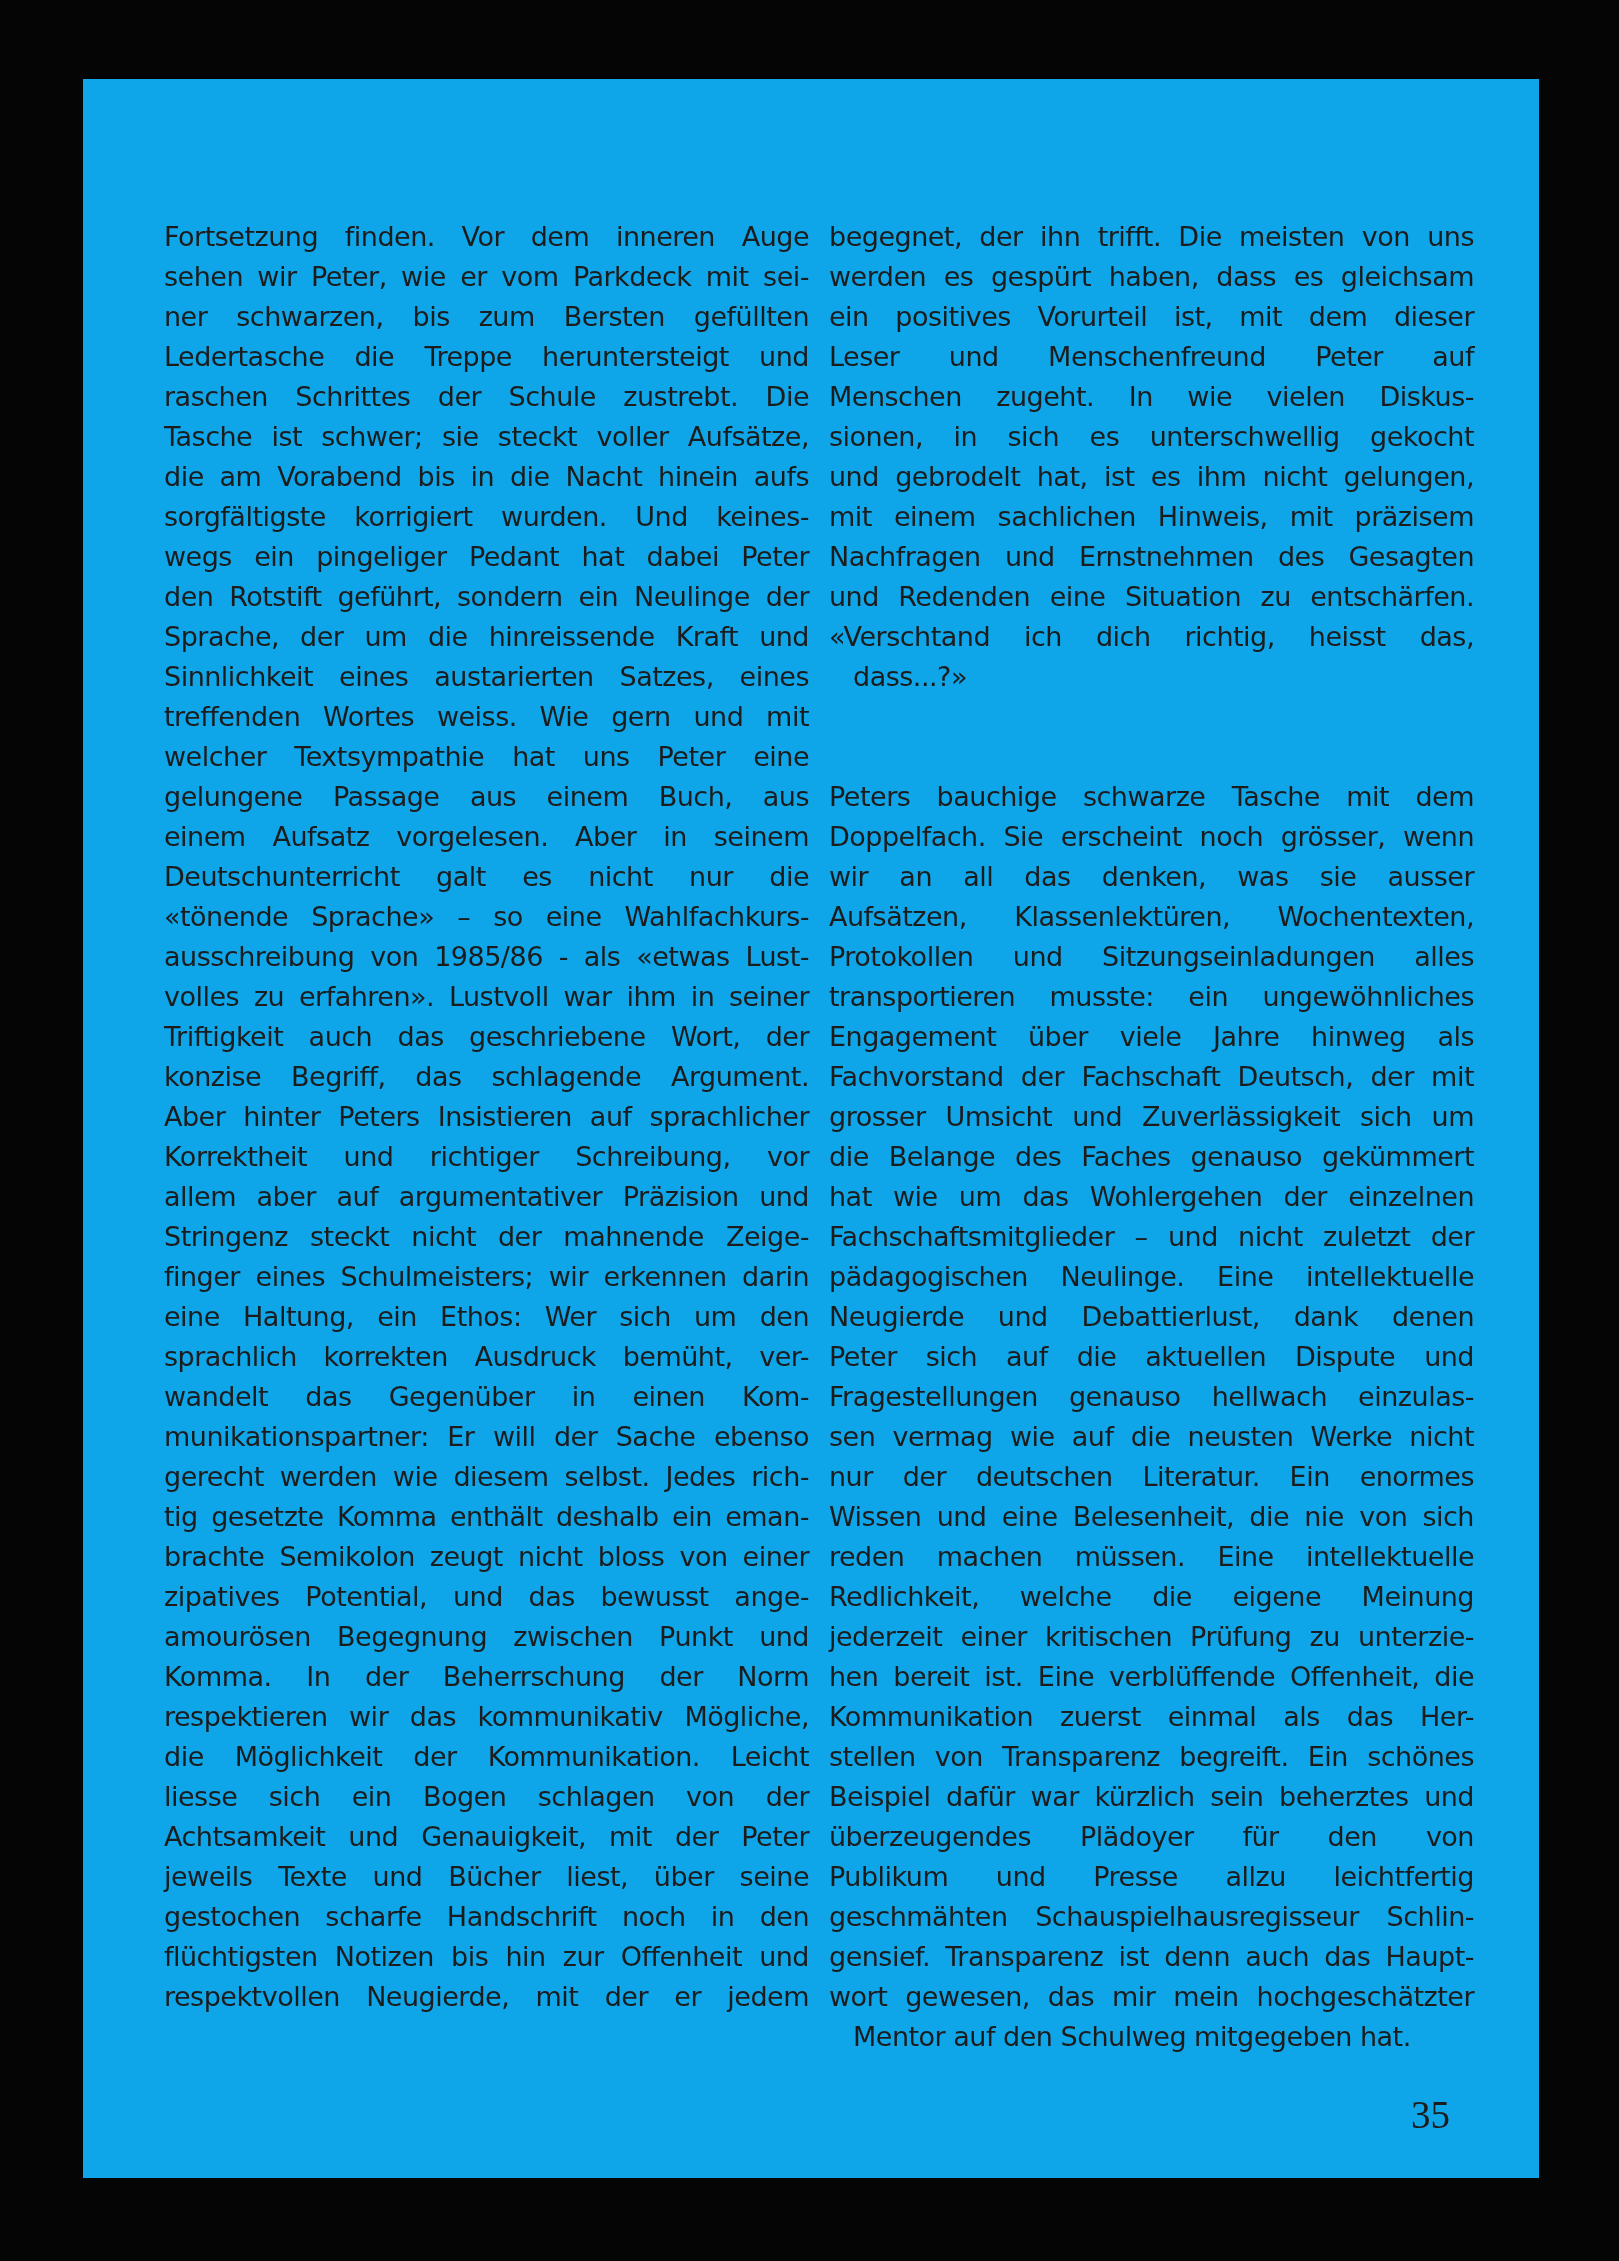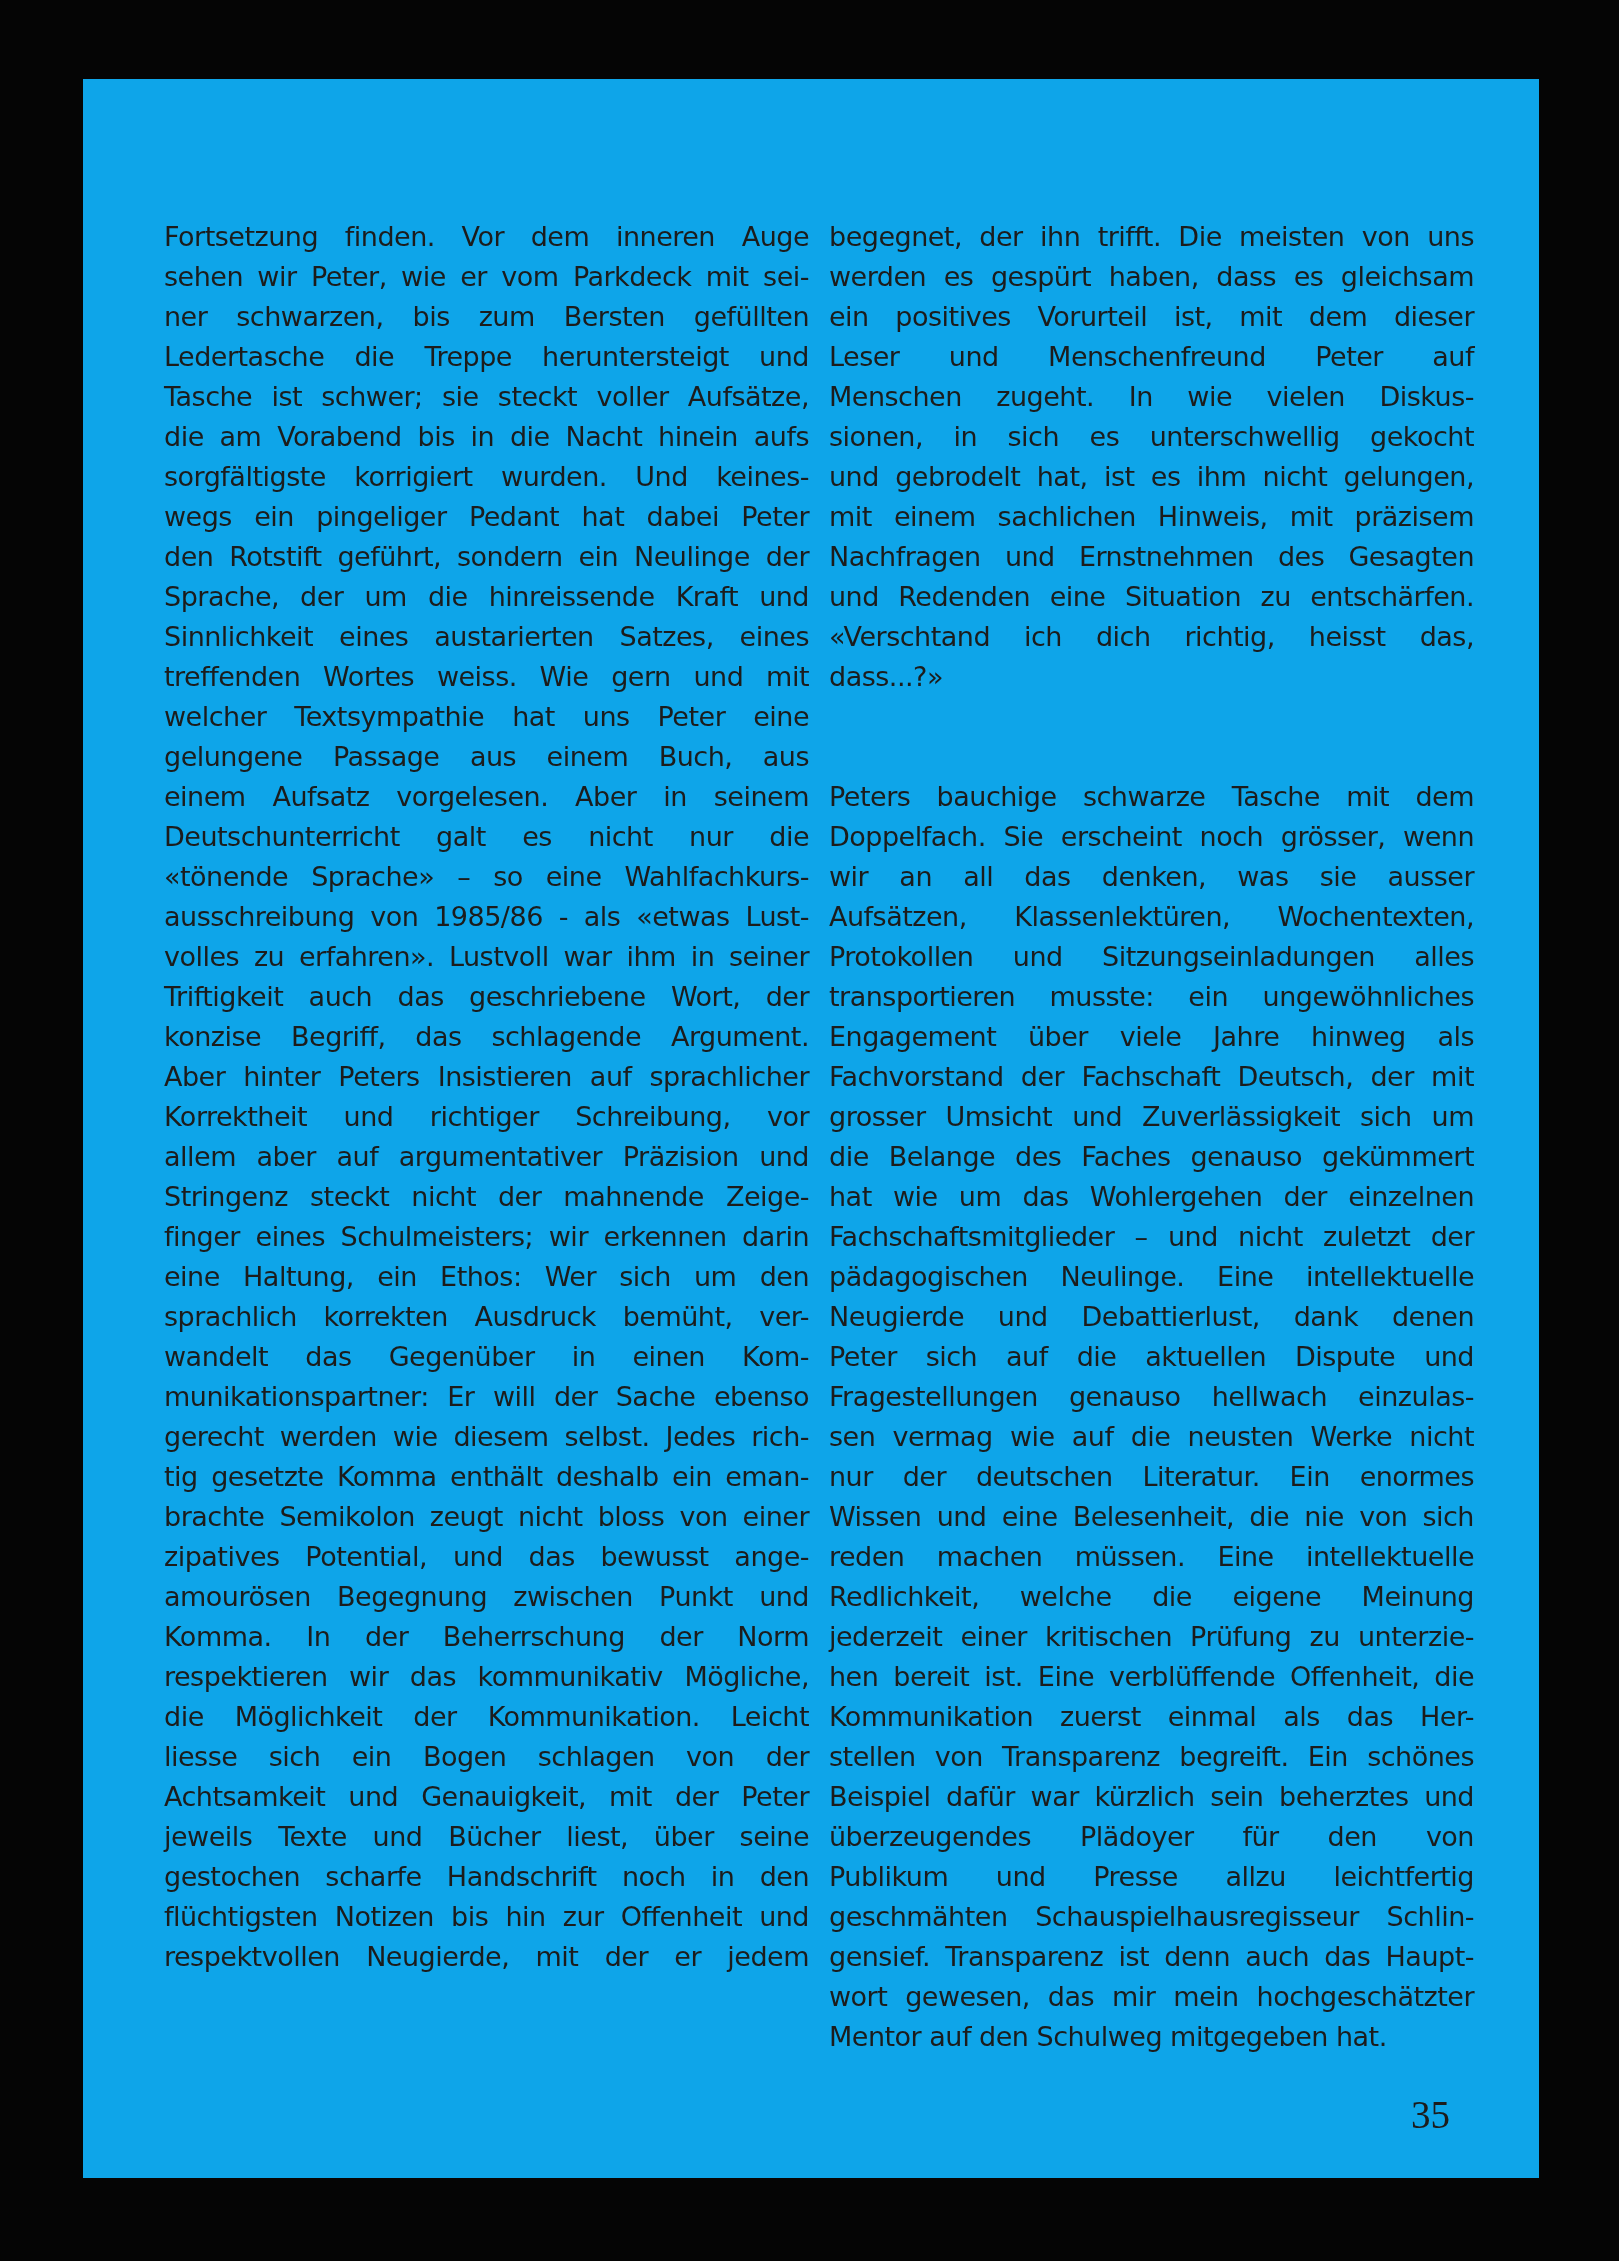--- a/index.html
+++ b/index.html
@@ -28,39 +28,40 @@
   .col-left { left: 81px; }
   .col-right { left: 746px; }
   .line {
     display: block;
     height: 40px;
     white-space: nowrap;
     text-align: justify;
     text-align-last: justify;
     overflow: visible;
   }
-  .line.last { text-align-last: left; }
+  .line.last { text-align-last: left; margin-left: 24px; }
   .blank { display: block; height: 40px; }
   .page-number {
     position: absolute;
     left: 1328px; top: 2013px;
     font-family: "Liberation Serif", serif;
     font-size: 39px;
     color: #1c1c1c;
   }
 </style>
 </head>
 <body>
 
 <div class="page">
   <div class="column col-left" id="col-left">
       <span class="line">Fortsetzung finden. Vor dem inneren Auge</span>
       <span class="line">sehen wir Peter, wie er vom Parkdeck mit sei-</span>
       <span class="line">ner schwarzen, bis zum Bersten gefüllten</span>
       <span class="line">Ledertasche die Treppe heruntersteigt und</span>
+      <span class="line">raschen Schrittes der Schule zustrebt. Die</span>
       <span class="line">Tasche ist schwer; sie steckt voller Aufsätze,</span>
       <span class="line">die am Vorabend bis in die Nacht hinein aufs</span>
       <span class="line">sorgfältigste korrigiert wurden. Und keines-</span>
       <span class="line">wegs ein pingeliger Pedant hat dabei Peter</span>
       <span class="line">den Rotstift geführt, sondern ein Neulinge der</span>
       <span class="line">Sprache, der um die hinreissende Kraft und</span>
       <span class="line">Sinnlichkeit eines austarierten Satzes, eines</span>
       <span class="line">treffenden Wortes weiss. Wie gern und mit</span>
       <span class="line">welcher Textsympathie hat uns Peter eine</span>
       <span class="line">gelungene Passage aus einem Buch, aus</span>

